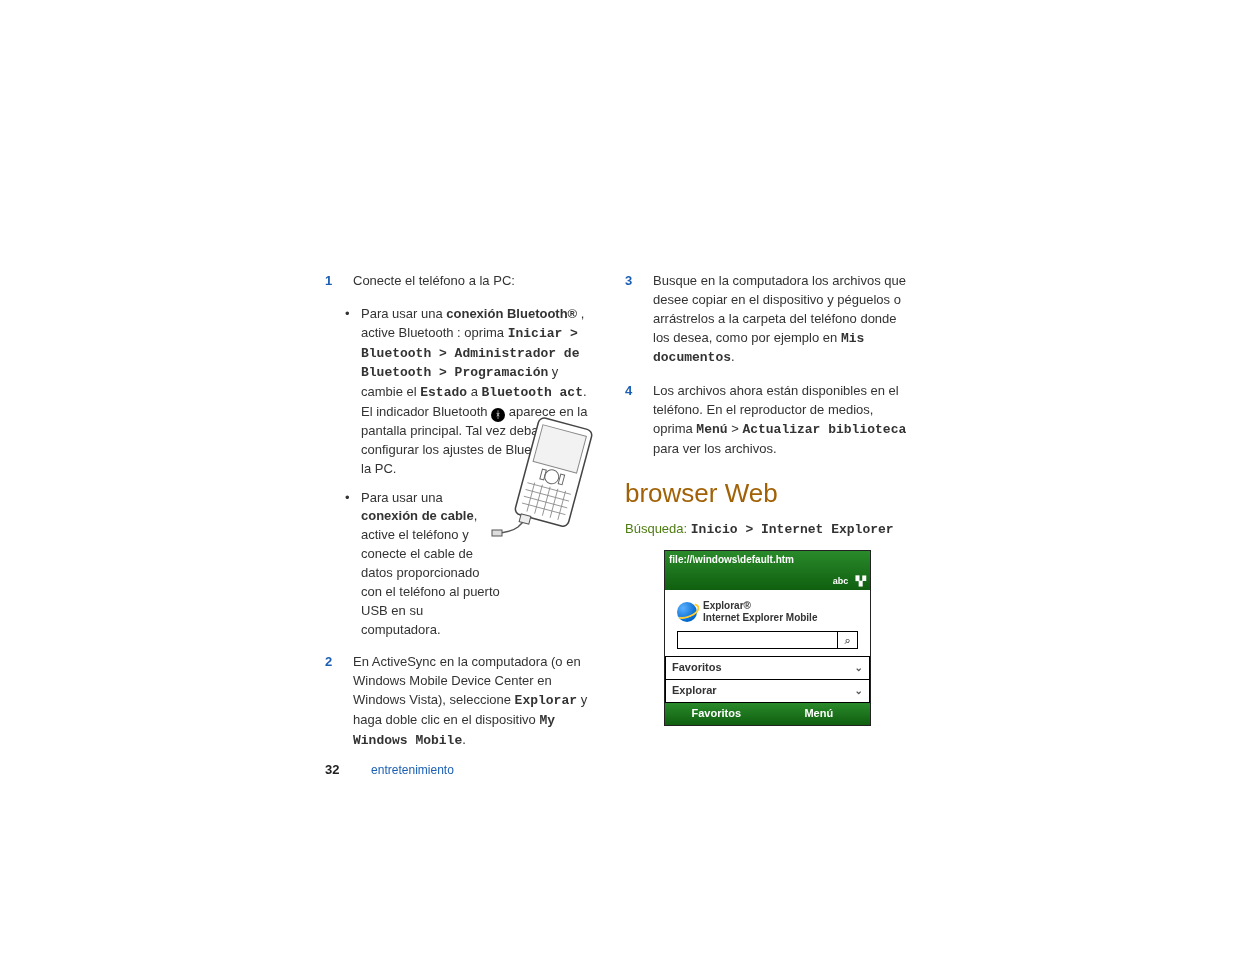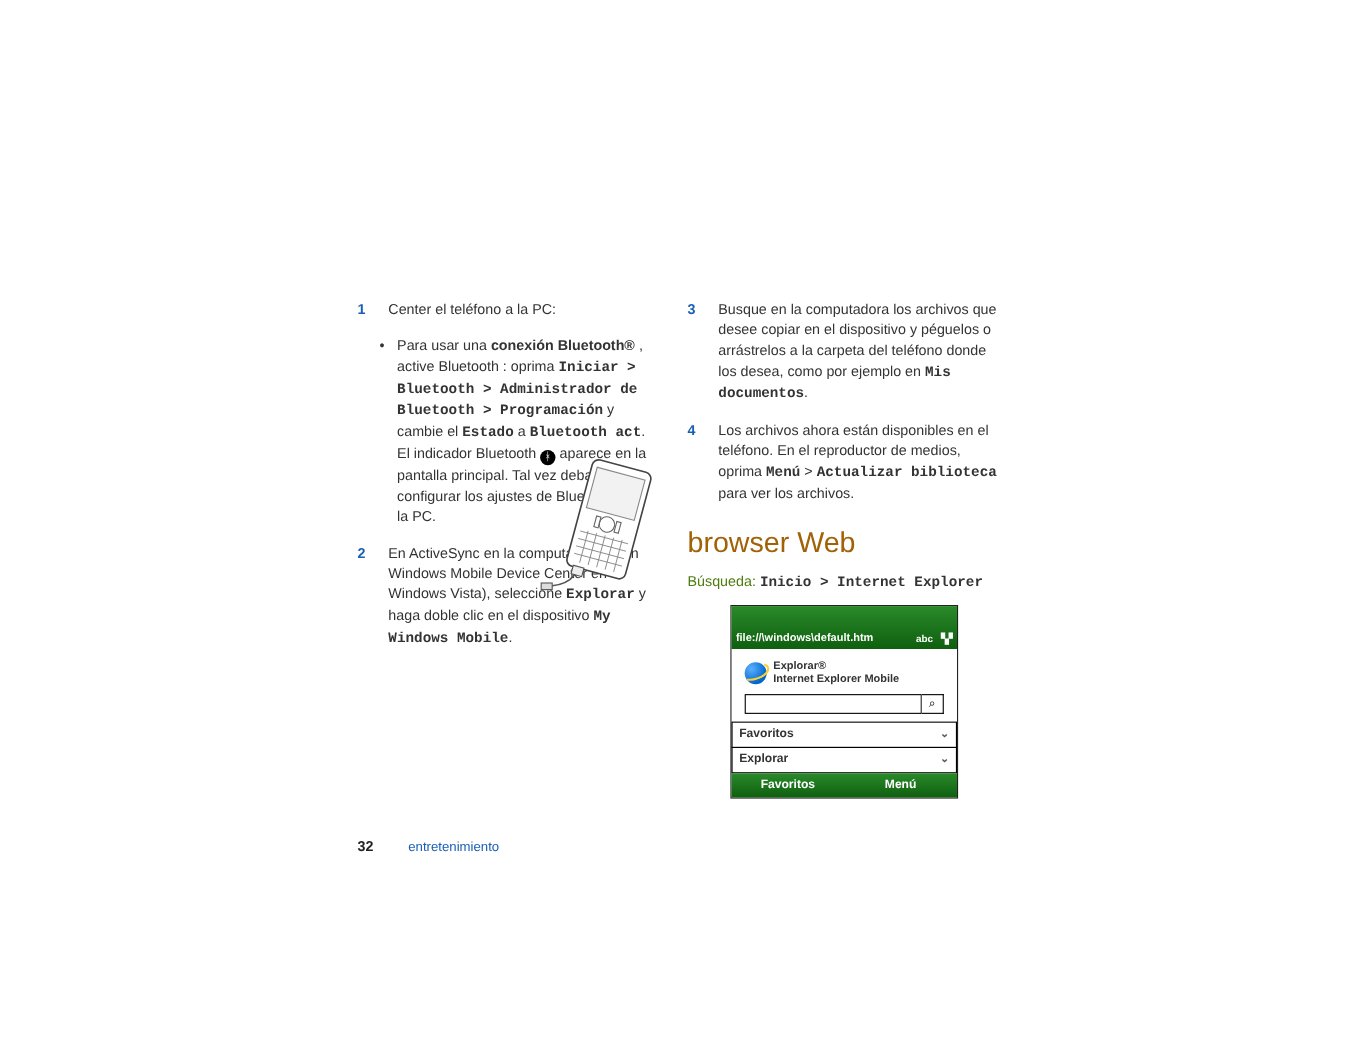--- a/index.html
+++ b/index.html
@@ -89,21 +89,21 @@
     font-family: "Arial Narrow", Arial, sans-serif;
     font-stretch: condensed;
   }
   .ie-titlebar {
     background: linear-gradient(to bottom, #2a8a2a, #0f5f0f);
     color: #fff;
     font-size: 10px;
     padding: 2px 4px;
     display: flex;
     justify-content: space-between;
-    align-items: flex-end;
+    align-items: flex-start;
     font-weight: bold;
   }
   .ie-titlebar .sig { display: flex; gap: 4px; font-size: 9px; margin-top: 22px; }
   .ie-body { padding: 6px 8px 2px; }
   .ie-brand { display: flex; align-items: center; gap: 6px; margin: 4px 0 8px 4px; }
   .ie-logo {
     width: 20px; height: 20px;
     background: radial-gradient(circle at 30% 30%, #5bb0ff, #0066cc 70%);
     border-radius: 50%;
     position: relative;
@@ -171,27 +171,30 @@
 </style>
 </head>
 <body>
 
 <div class="page">
 
   <div class="col col-left">
 
     <div class="step">
       <span class="num">1</span>
-      <div>Center el teléfono a la PC:</div>
+      <div>Conecte el teléfono a la PC:</div>
     </div>
 
     <div class="bullet">
       <span>Para usar una </span><span class="bold">conexión Bluetooth®</span><span> , active Bluetooth : oprima </span><span class="cond">Iniciar &gt; Bluetooth &gt; Administrador de Bluetooth &gt; Programación</span><span> y cambie el </span><span class="cond">Estado</span><span> a </span><span class="cond">Bluetooth act</span><span>. El indicador Bluetooth </span><span class="bt-icon">ᚼ</span><span> aparece en la pantalla principal. Tal vez deba configurar los ajustes de Bluetooth en la PC.</span>
     </div>
 
+    <div class="bullet" style="width:140px;">
+      <span>Para usar una </span><span class="bold">conexión de cable</span><span>, active el teléfono y conecte el cable de datos proporcionado con el teléfono al puerto USB en su computadora.</span>
+    </div>
 
     <div class="step" style="margin-top:14px;">
       <span class="num">2</span>
       <span>En ActiveSync en la computadora (o en Windows Mobile Device Center en Windows Vista), seleccione </span><span class="cond">Explorar</span><span> y haga doble clic en el dispositivo </span><span class="cond">My Windows Mobile</span><span>.</span>
     </div>
   </div>
 
   <svg class="phone-svg" viewBox="0 0 110 140">
     <g transform="rotate(15 55 60)">
       <rect x="35" y="5" width="55" height="100" rx="6" fill="#fff" stroke="#444" stroke-width="1.5"></rect>

